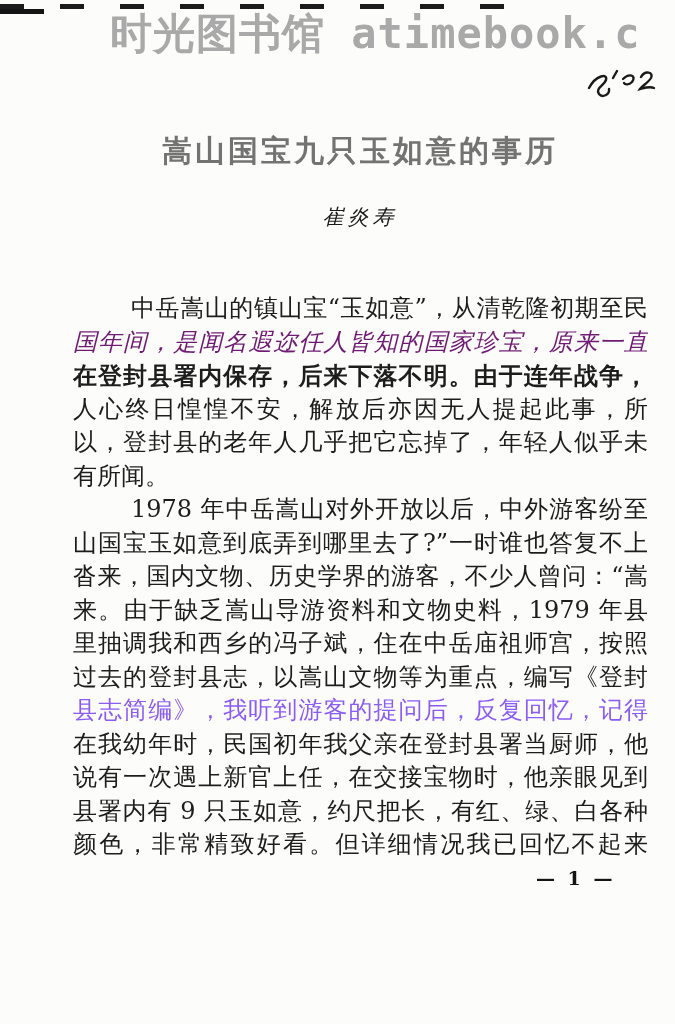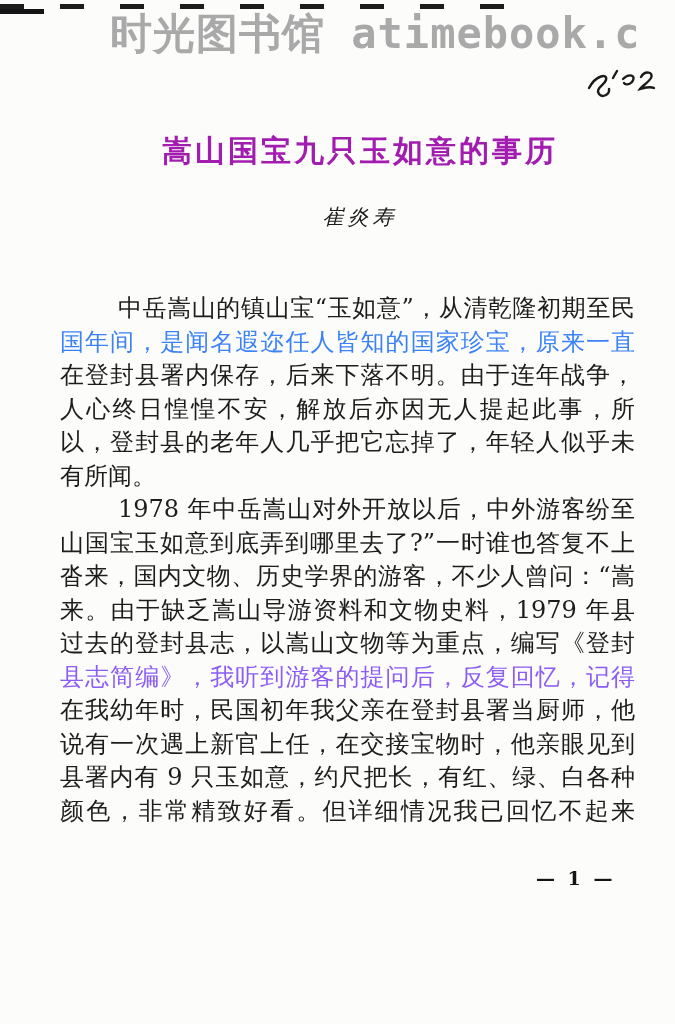--- a/index.html
+++ b/index.html
@@ -27,30 +27,30 @@
     font-family:"DejaVu Sans Mono", monospace;
     font-weight:bold; font-size:42px; letter-spacing:1px;
     white-space:nowrap;
   }
 
   .hand-number { position:absolute; left:583px; top:64px; }
 
   .title {
     position:absolute; left:72px; top:131px; width:576px;
     text-align:center; font-size:30px; font-weight:bold;
-    letter-spacing:3px; color:#a21caf;
+    letter-spacing:3px; color:#737373;
   }
 
   .author {
     position:absolute; left:72px; top:203px; width:576px;
     text-align:center; font-size:21px; font-style:italic;
     color:#1b1b1b; letter-spacing:4px;
   }
 
-  .body-text { position:absolute; left:60px; top:292px; width:575px; }
+  .body-text { position:absolute; left:73px; top:292px; width:575px; }
 
   .line {
     height:33.5px; line-height:33.5px; font-size:24px;
     color:#1d1d1d;
     text-align:justify; text-align-last:justify;
     white-space:nowrap; overflow:hidden;
   }
   .line.indent { text-indent:58px; }
   .line.short  { text-align-last:left; }
 
@@ -80,29 +80,30 @@
       </g>
     </svg>
   </div>
 
   <h1 class="title">嵩山国宝九只玉如意的事历</h1>
 
   <div class="author">崔炎寿</div>
 
   <div class="body-text" id="body-text">
       <div class="line indent" style="color: rgb(29, 29, 29);">中岳嵩山的镇山宝“玉如意”，从清乾隆初期至民</div>
-      <div class="line" style="color: #3b82f6;">国年间，是闻名遐迩任人皆知的国家珍宝，原来一直</div>
-      <div class="line" style="color: rgb(29, 29, 29);">在登封县署内保存，后来下落不明。由于连年战争，</div>
+      <div class="line" style="color: #701a75; font-style: italic;">国年间，是闻名遐迩任人皆知的国家珍宝，原来一直</div>
+      <div class="line" style="color: rgb(29, 29, 29); font-weight: bold;">在登封县署内保存，后来下落不明。由于连年战争，</div>
       <div class="line" style="color: rgb(29, 29, 29);">人心终日惶惶不安，解放后亦因无人提起此事，所</div>
       <div class="line" style="color: rgb(29, 29, 29);">以，登封县的老年人几乎把它忘掉了，年轻人似乎未</div>
       <div class="line short" style="color: rgb(29, 29, 29);">有所闻。</div>
       <div class="line indent" style="color: rgb(29, 29, 29);">1978 年中岳嵩山对外开放以后，中外游客纷至</div>
       <div class="line" style="color: rgb(29, 29, 29);">山国宝玉如意到底弄到哪里去了?”一时谁也答复不上</div>
       <div class="line" style="color: rgb(29, 29, 29);">沓来，国内文物、历史学界的游客，不少人曾问：“嵩</div>
       <div class="line" style="color: rgb(29, 29, 29);">来。由于缺乏嵩山导游资料和文物史料，1979 年县</div>
+      <div class="line" style="color: rgb(29, 29, 29);">里抽调我和西乡的冯子斌，住在中岳庙祖师宫，按照</div>
       <div class="line" style="color: rgb(29, 29, 29);">过去的登封县志，以嵩山文物等为重点，编写《登封</div>
       <div class="line" style="color: #8b5cf6;">县志简编》，我听到游客的提问后，反复回忆，记得</div>
       <div class="line" style="color: rgb(29, 29, 29);">在我幼年时，民国初年我父亲在登封县署当厨师，他</div>
       <div class="line" style="color: rgb(29, 29, 29);">说有一次遇上新官上任，在交接宝物时，他亲眼见到</div>
       <div class="line" style="color: rgb(29, 29, 29);">县署内有 9 只玉如意，约尺把长，有红、绿、白各种</div>
       <div class="line" style="color: rgb(29, 29, 29);">颜色，非常精致好看。但详细情况我已回忆不起来</div>
     </div>
 
   <div class="page-number">— 1 —</div>
 

